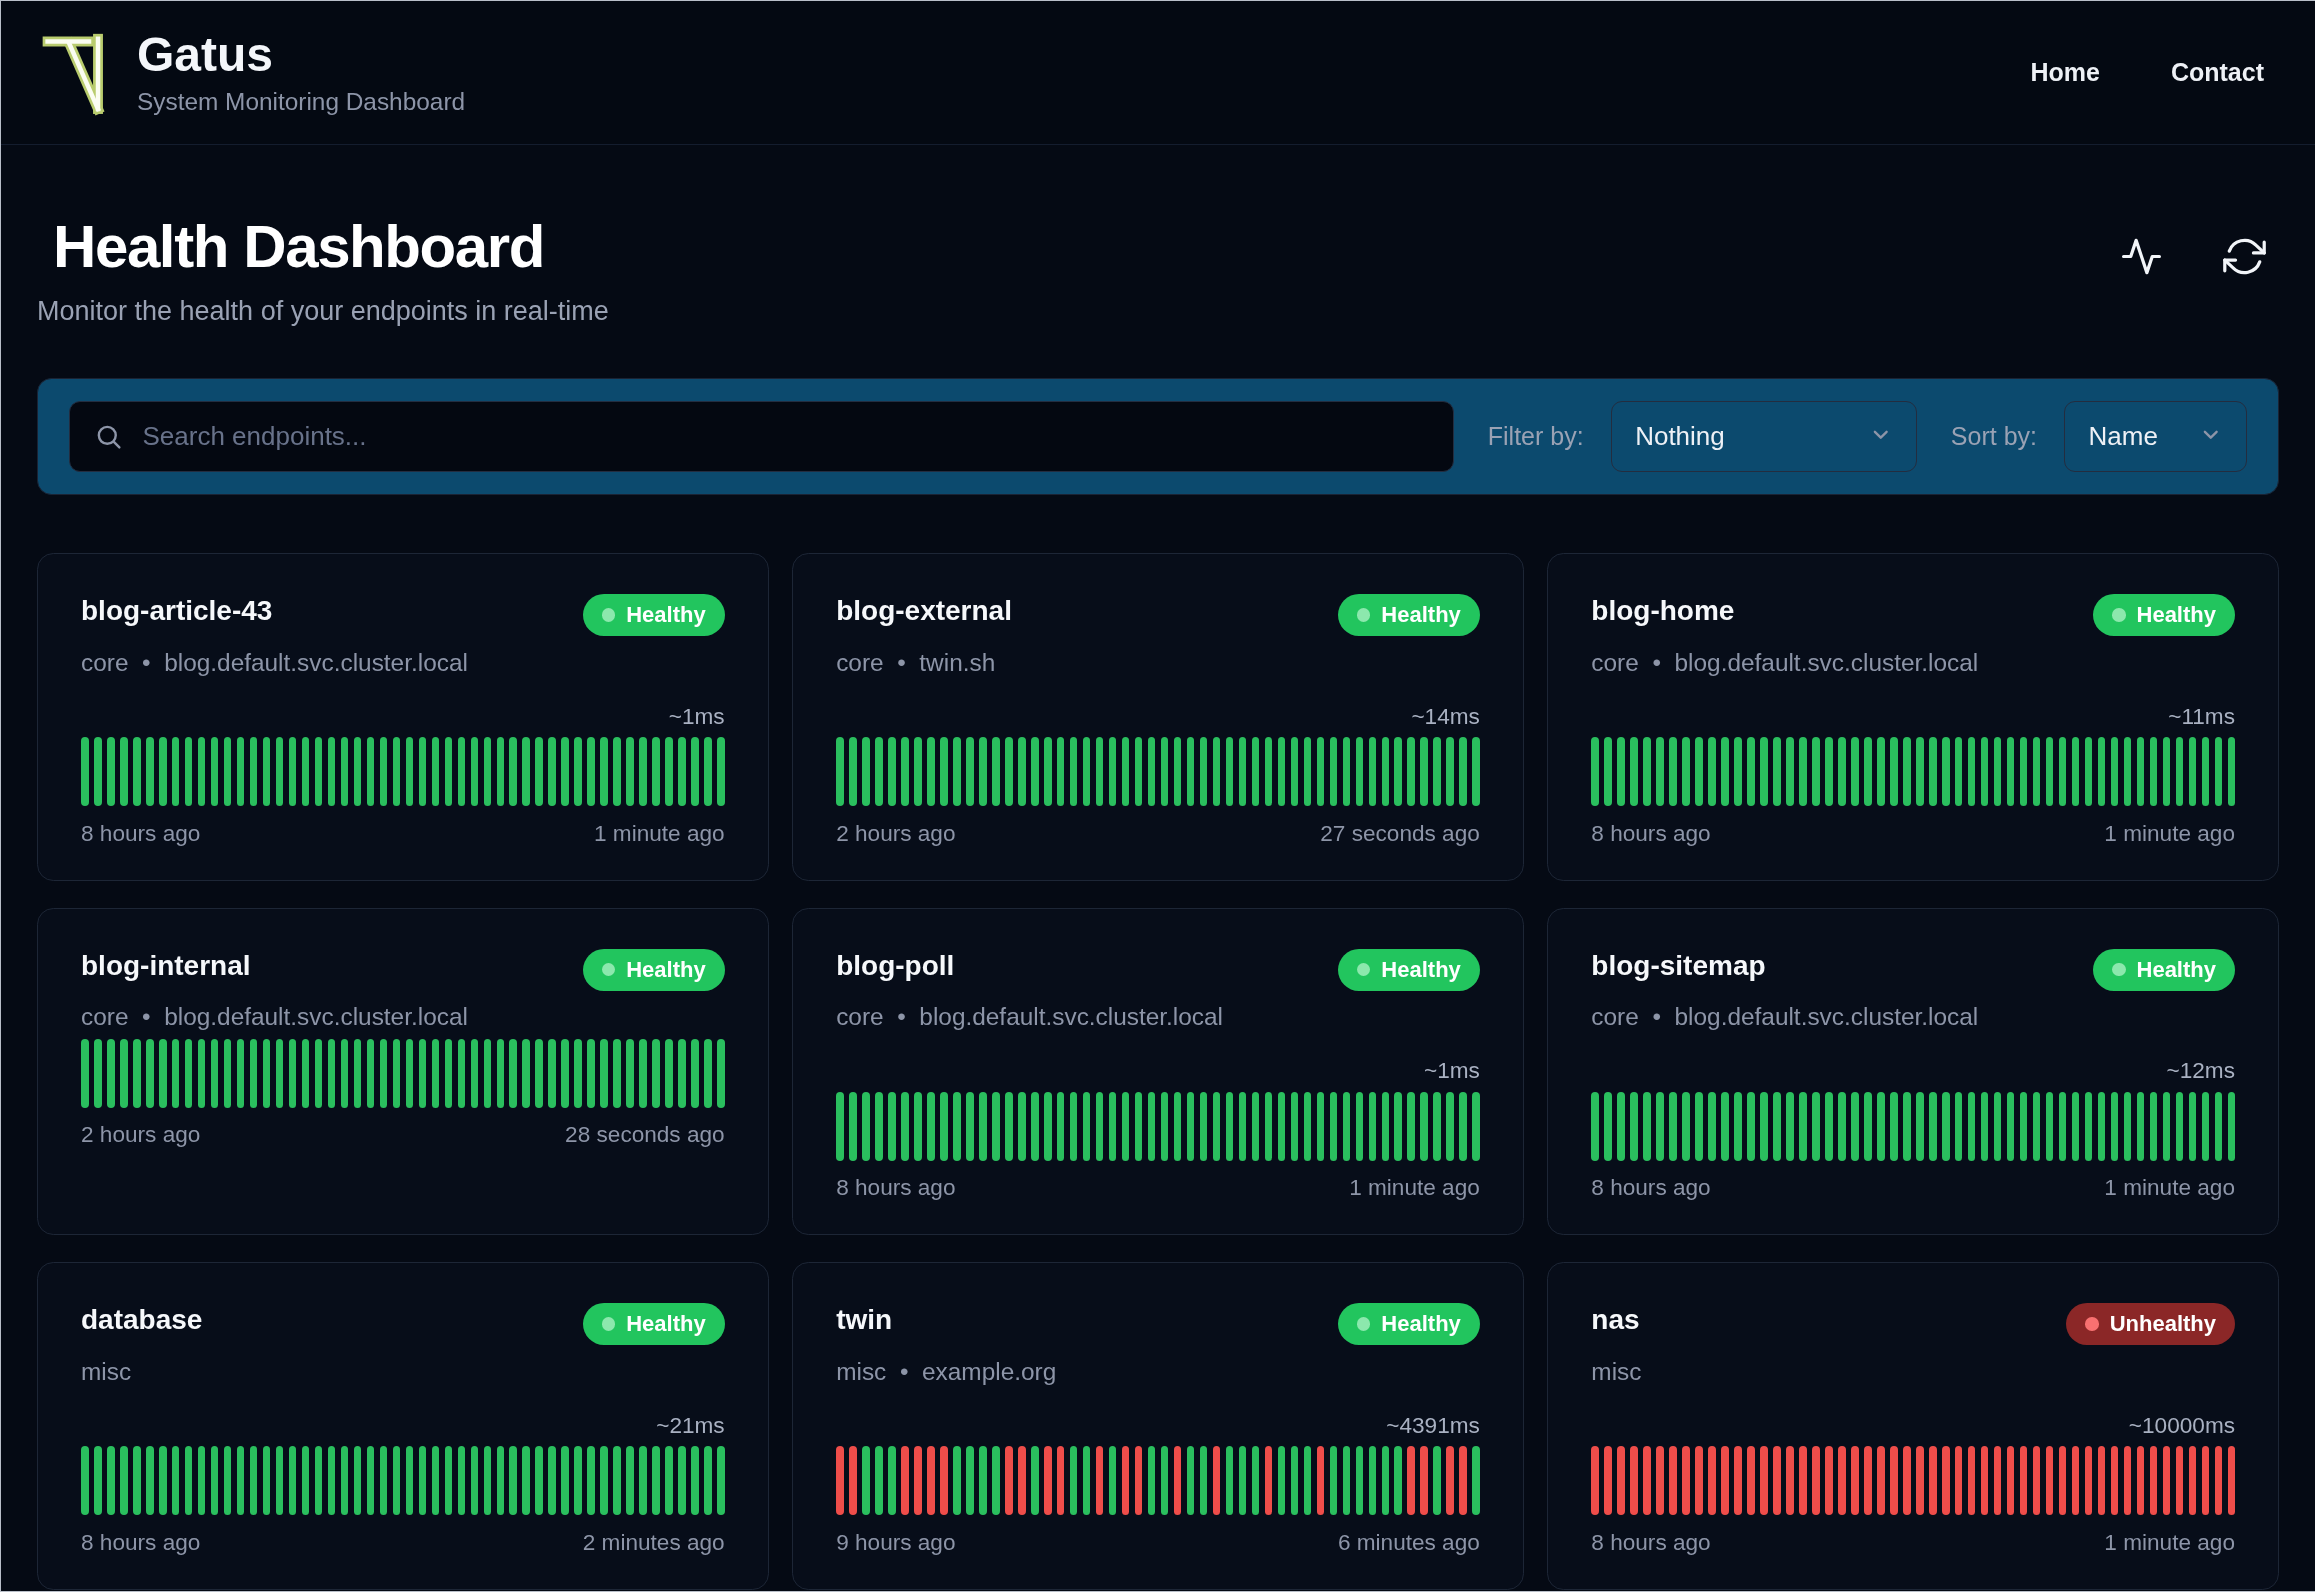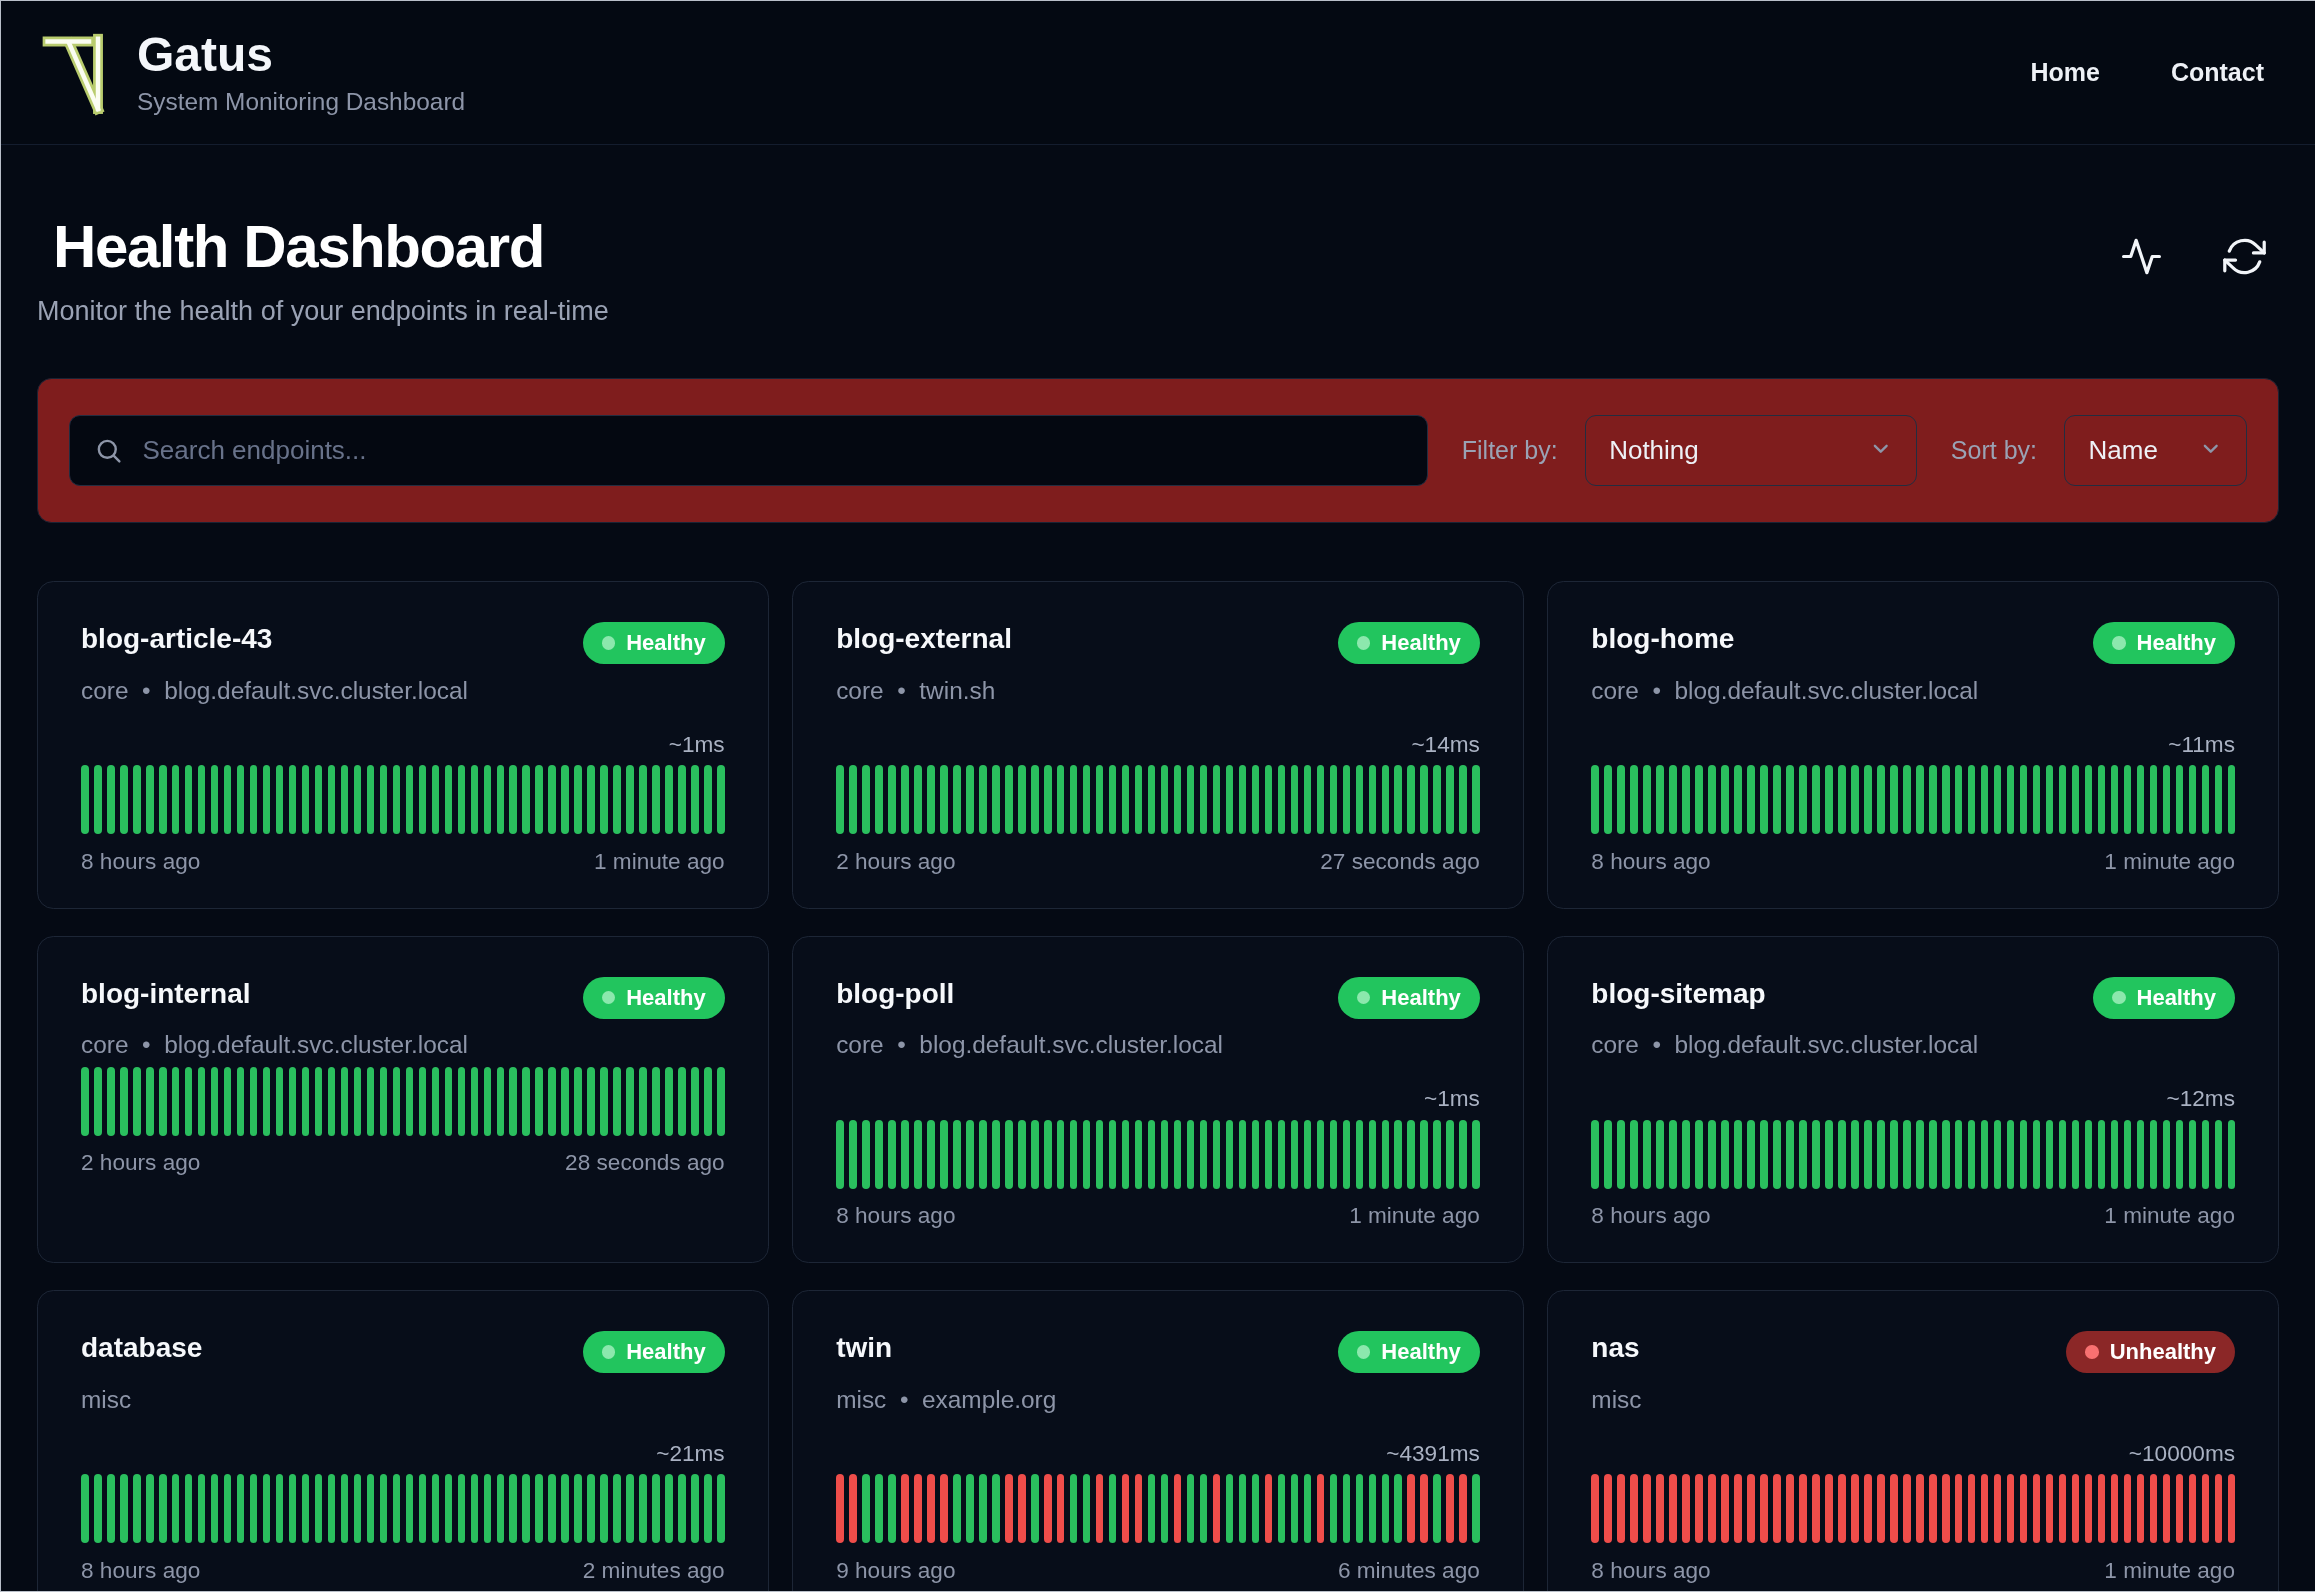--- a/index.html
+++ b/index.html
@@ -21,40 +21,40 @@
   .nav-link{font-size:25px;font-weight:600;color:#eef1f6;cursor:pointer;text-decoration:none;}
   
   .main{padding:0 36px;}
   .title-row{display:flex;justify-content:space-between;align-items:flex-start;margin-top:54px;}
   .page-title{font-size:60px;font-weight:800;letter-spacing:-1.4px;color:#ffffff;line-height:1.05;margin:16px;}
   .page-sub{font-size:27px;color:#9aa2b4;margin-top:18px;}
   .title-actions{display:flex;gap:60px;margin-top:36px;padding-right:12.7px;}
   .icon-btn{background:none;border:none;padding:0;cursor:pointer;color:#f2f5f9;}
   
   .toolbar{
-    margin-top:51px;border:0.9px solid #1a2334;background:#7f1d1d;border-radius:14.5px;
-    padding:36px 31px;display:flex;align-items:center;gap:27px;
+    margin-top:51px;border:0.9px solid #1a2334;background:#0c4a6e;border-radius:14.5px;
+    padding:22px 31px;display:flex;align-items:center;gap:27px;
   }
   .search-box{
     flex:1;height:71px;box-sizing:border-box;border:0.9px solid #232d40;background:#040811;
     border-radius:11px;display:flex;align-items:center;gap:18px;padding:0 23.5px;
   }
   .search-box input{
     flex:1;background:transparent;border:none;outline:none;color:#e8ecf2;
     font-size:26px;font-family:"Liberation Sans", sans-serif;
   }
   .search-box input::placeholder{color:#68728a;}
   .ctl-label{font-size:25px;color:#9aa2b4;white-space:nowrap;margin-left:7.2px;}
   .select{
     height:71px;box-sizing:border-box;border:0.9px solid #232d40;border-radius:11px;
     display:flex;align-items:center;justify-content:space-between;padding:0 23.5px;
     background:transparent;cursor:pointer;
   }
   .select .val{font-size:26px;color:#eef1f6;}
-  .select-filter{width:332px;}
+  .select-filter{width:306px;}
   .select-sort{width:183px;}
   .chev{color:#8d95a8;}
   
   .grid{margin-top:58px;display:grid;grid-template-columns:repeat(3,1fr);gap:27px 23.5px;}
   .card{
     background:#070d19;border:0.9px solid #1d2636;border-radius:16.3px;
     padding:40px 43px 33px 43px;box-sizing:border-box;cursor:pointer;
   }
   .card-top{display:flex;justify-content:space-between;align-items:flex-start;}
   .ep-name{font-size:28px;font-weight:700;color:#f6f8fb;line-height:1.2;}

